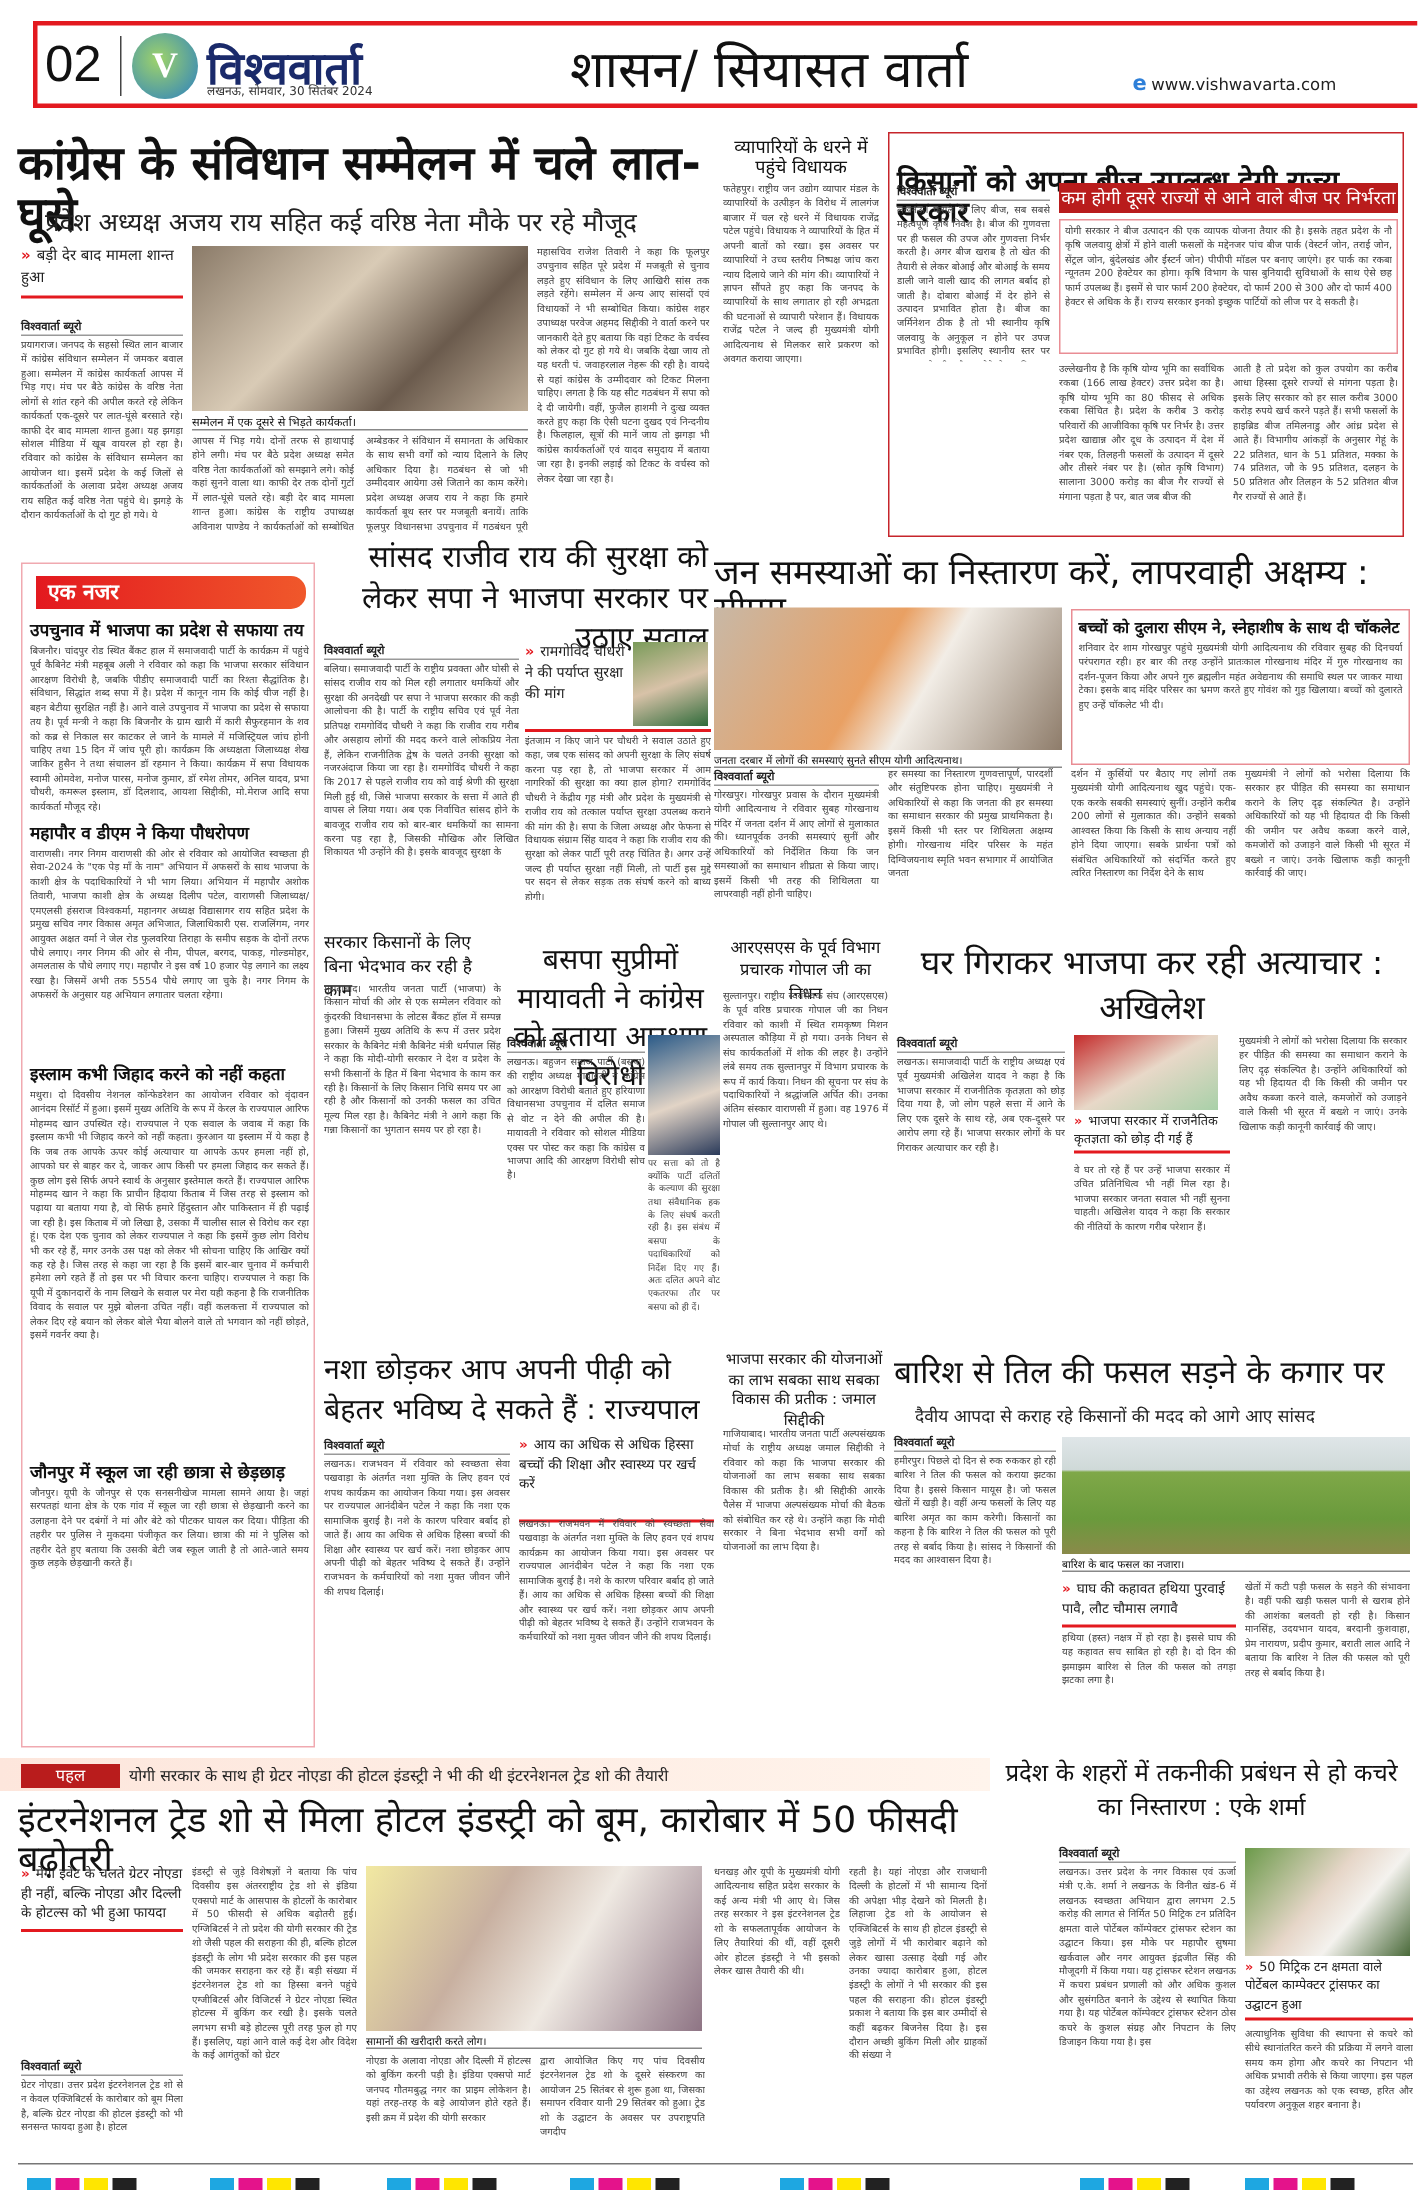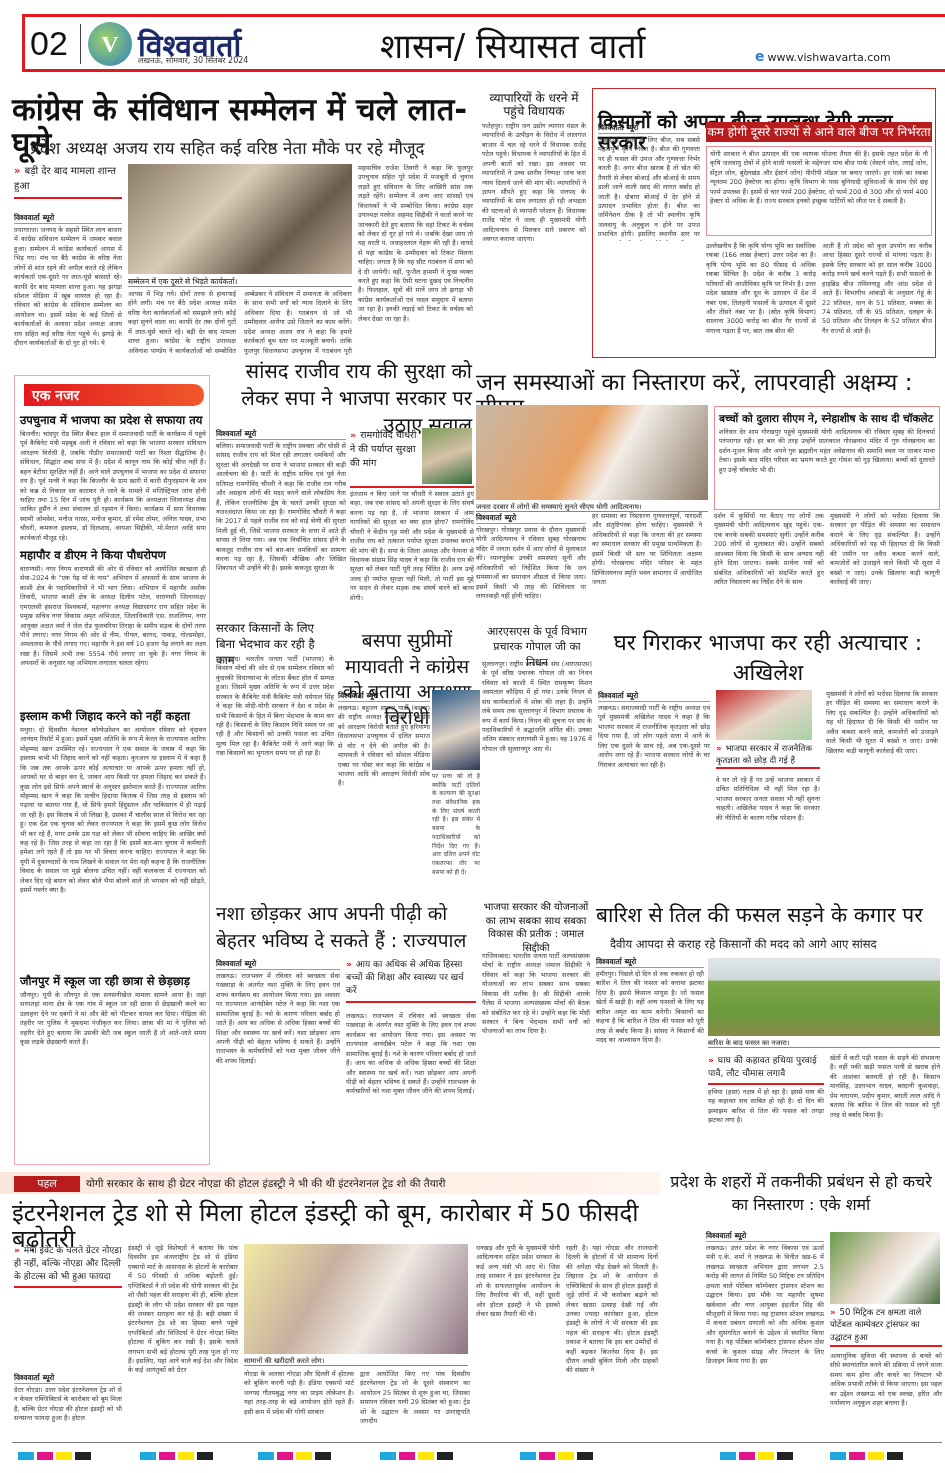--- a/index.html
+++ b/index.html
@@ -137,21 +137,21 @@
 <div class="abs photo" style="left:716px;top:690px;width:96px;height:50px;background:linear-gradient(150deg,#c42a2a,#e8d8c8 50%,#a8d0a8)"></div>
 <div class="abs quote" style="left:716px;top:742px;width:104px;font-size:8.5px;border-bottom:2px solid #e3191f"><span class="chev">»</span><span>भाजपा सरकार में राजनैतिक कृतज्ञता को छोड़ दी गई हैं</span></div>
 <div class="abs col" style="left:716px;top:776px;width:104px;height:105px">वे घर तो रहे हैं पर उन्हें भाजपा सरकार में उचित प्रतिनिधित्व भी नहीं मिल रहा है। भाजपा सरकार जनता सवाल भी नहीं सुनना चाहती। अखिलेश यादव ने कहा कि सरकार की नीतियों के कारण गरीब परेशान हैं।</div>
 <div class="abs col" style="left:826px;top:690px;width:112px;height:190px">मुख्यमंत्री ने लोगों को भरोसा दिलाया कि सरकार हर पीड़ित की समस्या का समाधान कराने के लिए दृढ़ संकल्पित है। उन्होंने अधिकारियों को यह भी हिदायत दी कि किसी की जमीन पर अवैध कब्जा करने वाले, कमजोरों को उजाड़ने वाले किसी भी सूरत में बख्शे न जाएं। उनके खिलाफ कड़ी कानूनी कार्रवाई की जाए।</div>
 
 <div class="abs headline" style="left:216px;top:900px;width:260px;font-size:19px;font-weight:normal;line-height:1.4">नशा छोड़कर आप अपनी पीढ़ी को बेहतर भविष्य दे सकते हैं : राज्यपाल</div>
 <div class="abs" style="left:216px;top:958px;width:124px">
   <div class="bureau">विश्ववार्ता ब्यूरो</div>
   <div class="col" style="height:200px">लखनऊ। राजभवन में रविवार को स्वच्छता सेवा पखवाड़ा के अंतर्गत नशा मुक्ति के लिए हवन एवं शपथ कार्यक्रम का आयोजन किया गया। इस अवसर पर राज्यपाल आनंदीबेन पटेल ने कहा कि नशा एक सामाजिक बुराई है। नशे के कारण परिवार बर्बाद हो जाते हैं। आय का अधिक से अधिक हिस्सा बच्चों की शिक्षा और स्वास्थ्य पर खर्च करें। नशा छोड़कर आप अपनी पीढ़ी को बेहतर भविष्य दे सकते हैं। उन्होंने राजभवन के कर्मचारियों को नशा मुक्त जीवन जीने की शपथ दिलाई।</div>
 </div>
-<div class="abs quote" style="left:346px;top:958px;width:130px;font-size:9px;border-bottom:2px solid #e3191f;padding-bottom:4px"><span class="chev">»</span><span>आय का अधिक से अधिक हिस्सा बच्चों की शिक्षा और स्वास्थ्य पर खर्च करें</span></div>
+<div class="abs quote" style="left:346px;top:958px;width:130px;font-size:9px;border-bottom:2px solid #e3191f;padding-bottom:16px"><span class="chev">»</span><span>आय का अधिक से अधिक हिस्सा बच्चों की शिक्षा और स्वास्थ्य पर खर्च करें</span></div>
 <div class="abs col" style="left:346px;top:1012px;width:130px;height:150px">लखनऊ। राजभवन में रविवार को स्वच्छता सेवा पखवाड़ा के अंतर्गत नशा मुक्ति के लिए हवन एवं शपथ कार्यक्रम का आयोजन किया गया। इस अवसर पर राज्यपाल आनंदीबेन पटेल ने कहा कि नशा एक सामाजिक बुराई है। नशे के कारण परिवार बर्बाद हो जाते हैं। आय का अधिक से अधिक हिस्सा बच्चों की शिक्षा और स्वास्थ्य पर खर्च करें। नशा छोड़कर आप अपनी पीढ़ी को बेहतर भविष्य दे सकते हैं। उन्होंने राजभवन के कर्मचारियों को नशा मुक्त जीवन जीने की शपथ दिलाई।</div>
 
 <div class="abs headline" style="left:482px;top:900px;width:108px;font-size:10px;font-weight:normal;text-align:center;line-height:1.35">भाजपा सरकार की योजनाओं का लाभ सबका साथ सबका विकास की प्रतीक : जमाल सिद्दीकी</div>
 <div class="abs col" style="left:482px;top:952px;width:108px;height:210px">गाजियाबाद। भारतीय जनता पार्टी अल्पसंख्यक मोर्चा के राष्ट्रीय अध्यक्ष जमाल सिद्दीकी ने रविवार को कहा कि भाजपा सरकार की योजनाओं का लाभ सबका साथ सबका विकास की प्रतीक है। श्री सिद्दीकी आरके पैलेस में भाजपा अल्पसंख्यक मोर्चा की बैठक को संबोधित कर रहे थे। उन्होंने कहा कि मोदी सरकार ने बिना भेदभाव सभी वर्गों को योजनाओं का लाभ दिया है।</div>
 
 <div class="abs headline" style="left:596px;top:904px;width:345px;font-size:21px;font-weight:normal">बारिश से तिल की फसल सड़ने के कगार पर</div>
 <div class="abs sub" style="left:610px;top:936px;width:330px;font-size:11.5px">दैवीय आपदा से कराह रहे किसानों की मदद को आगे आए सांसद</div>
 <div class="abs" style="left:596px;top:956px;width:108px">
   <div class="bureau">विश्ववार्ता ब्यूरो</div>
   <div class="col" style="height:200px">हमीरपुर। पिछले दो दिन से रुक रुककर हो रही बारिश ने तिल की फसल को कराया झटका दिया है। इससे किसान मायूस है। जो फसल खेतों में खड़ी है। वहीं अन्य फसलों के लिए यह बारिश अमृत का काम करेगी। किसानों का कहना है कि बारिश ने तिल की फसल को पूरी तरह से बर्बाद किया है। सांसद ने किसानों की मदद का आश्वासन दिया है।</div>

